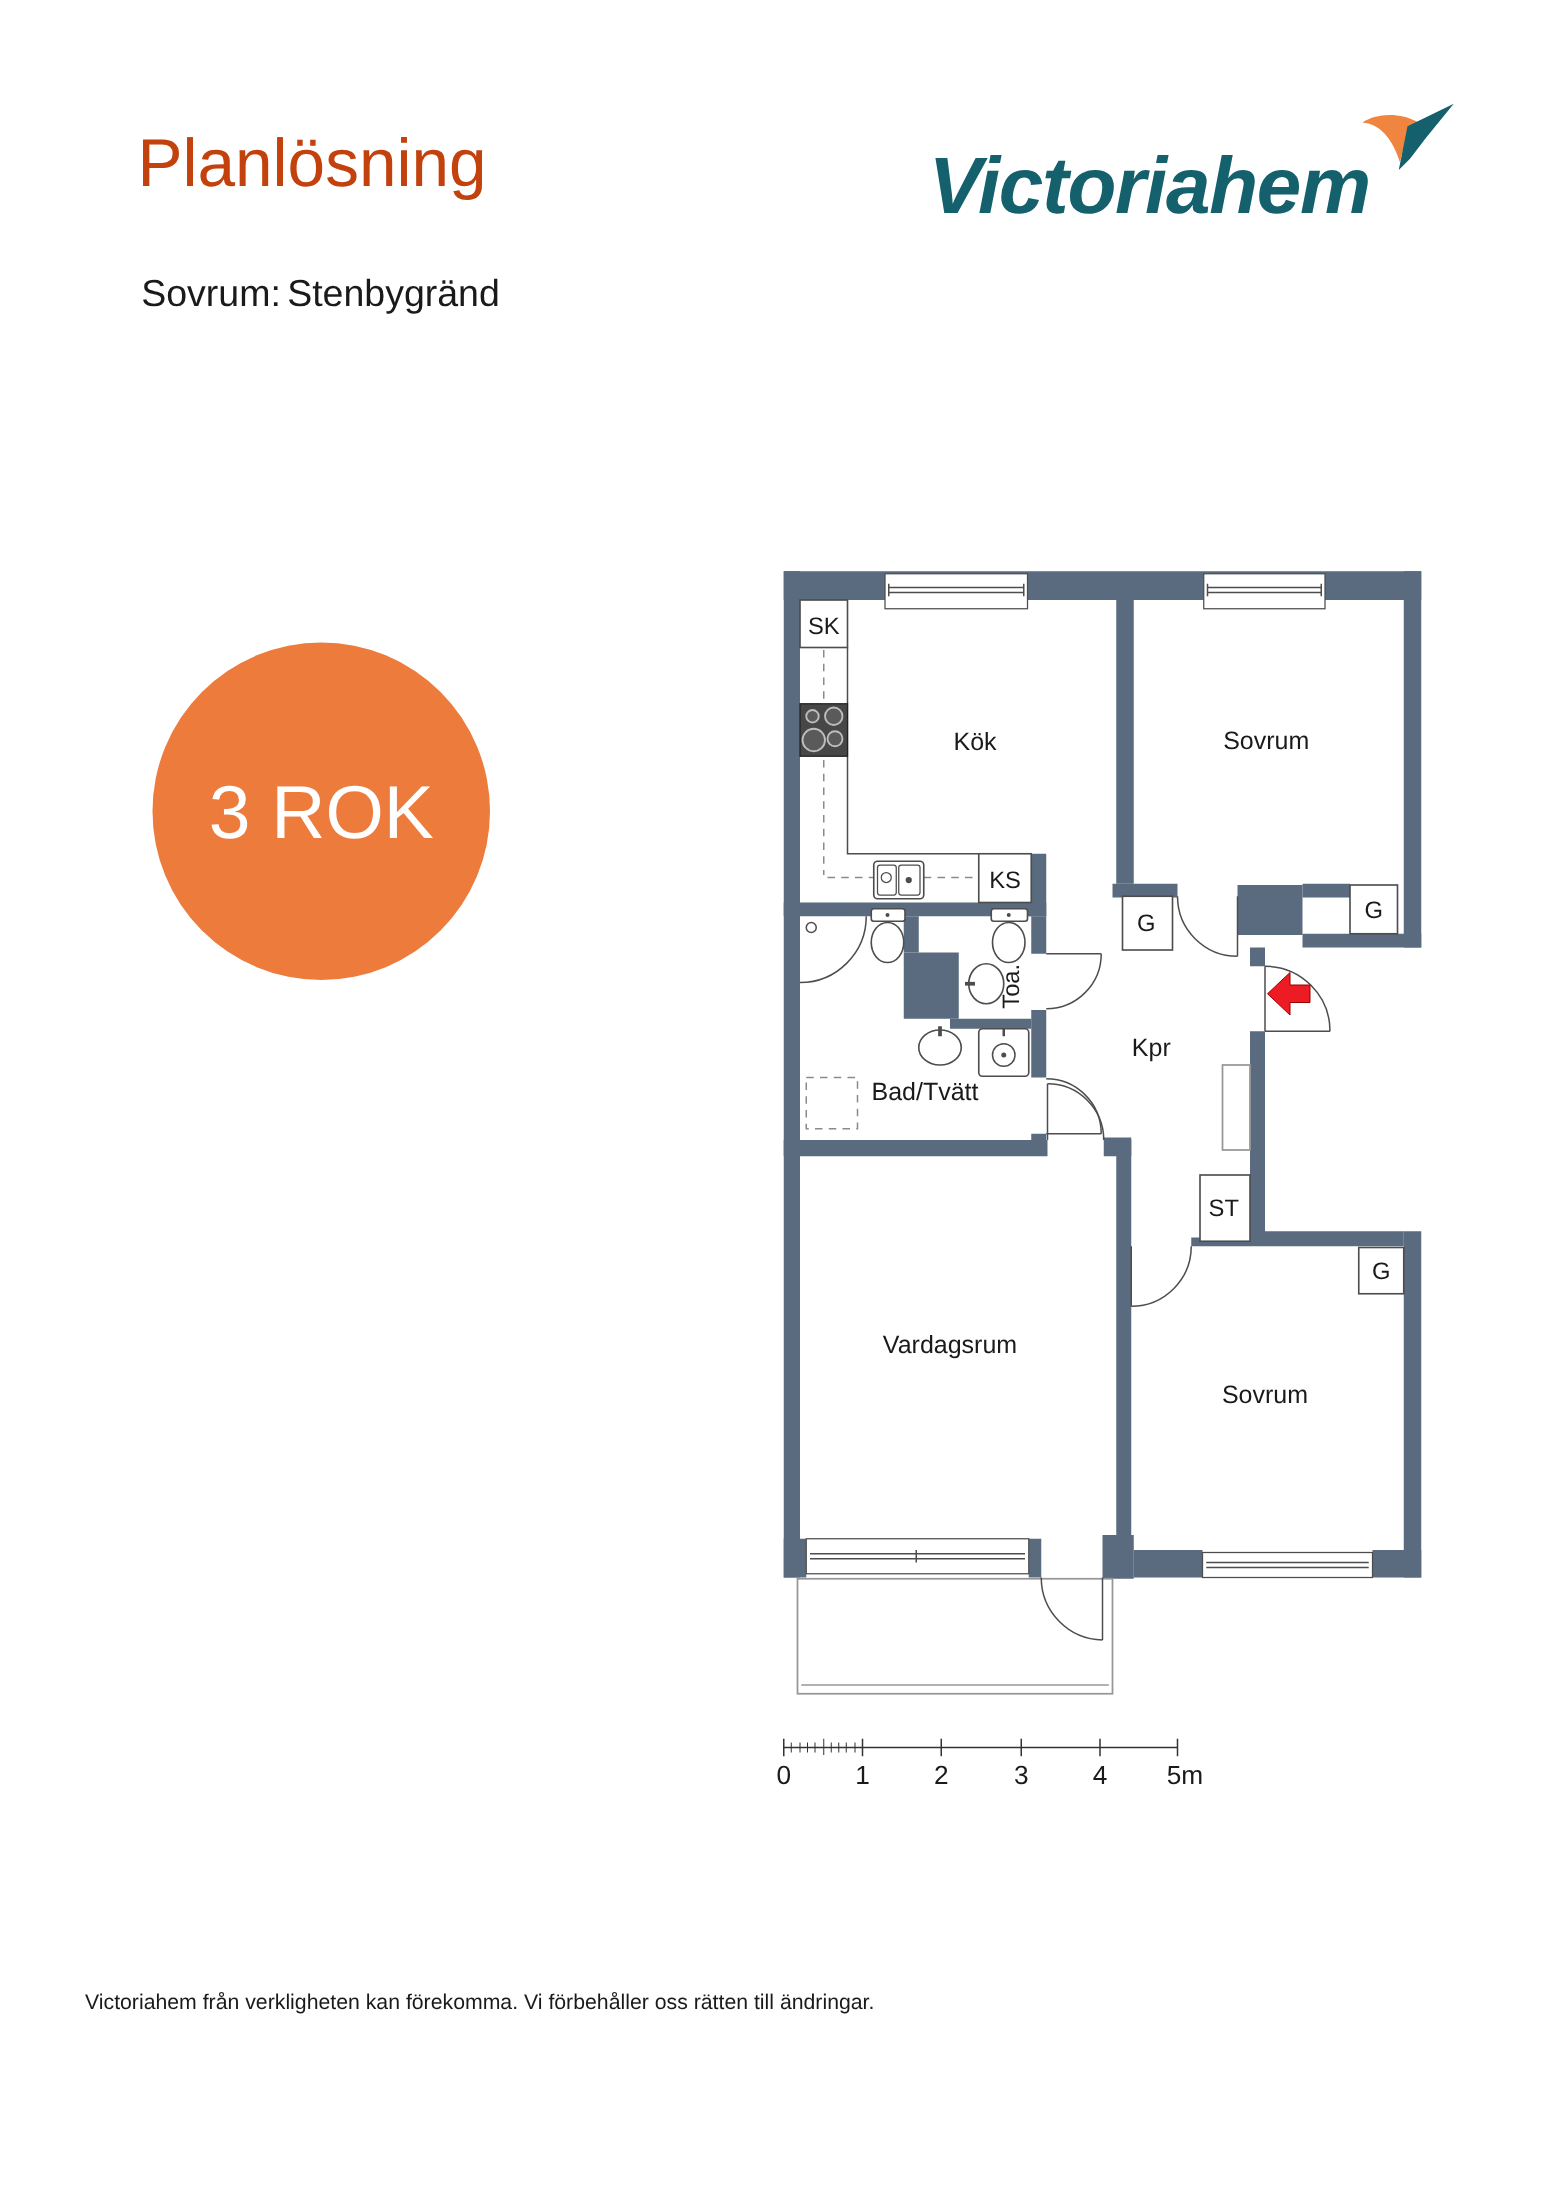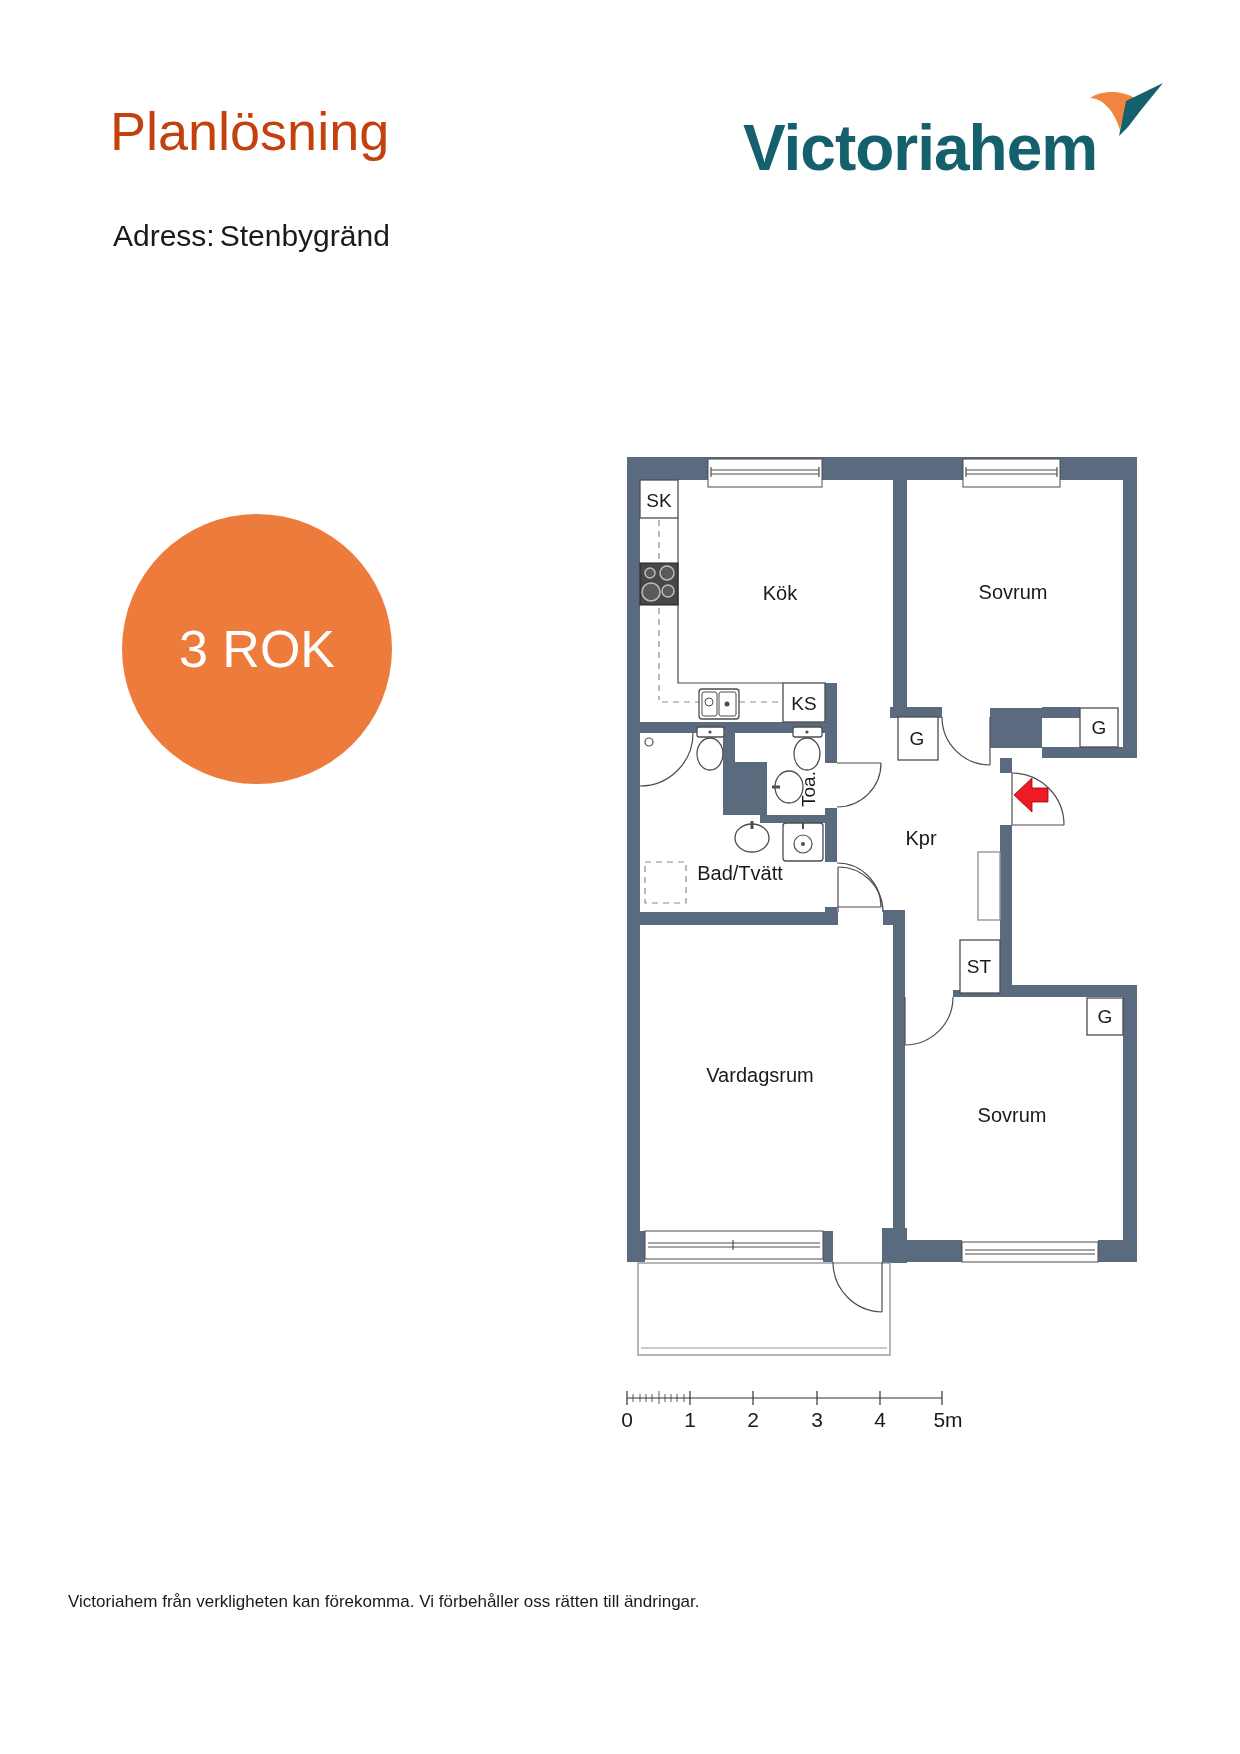--- a/index.html
+++ b/index.html
@@ -8,27 +8,27 @@
     font-family:"Liberation Sans", sans-serif;color:#1a1a1a;overflow:hidden;
   }
   .abs{position:absolute;}
   .page-title{
     left:110px;top:104px;font-size:54px;font-weight:400;color:#c2410c;
     letter-spacing:0px;line-height:1;
   }
   .address-row{left:113px;top:219px;font-size:30px;line-height:1.1;display:flex;}
   .address-label{margin-right:5px;}
   .logo{left:743px;top:82px;width:440px;height:100px;}
-  .logo-text{position:absolute;left:0;top:34px;font-size:64px;font-weight:700;color:#14606d;letter-spacing:-1px;line-height:1;}
+  .logo-text{position:absolute;left:0;top:34px;font-size:64px;font-weight:700;color:#14606d;letter-spacing:-1px;line-height:1;font-style:italic;}
   .logo-icon{position:absolute;left:340px;top:0;}
   .badge{
     left:122px;top:514px;width:270px;height:270px;border-radius:50%;
     background:#ed7c3c;display:flex;flex-direction:column;align-items:center;justify-content:center;
   }
-  .badge div{color:#ffffff;font-size:52px;line-height:81px;}
+  .badge div{color:#ffffff;font-size:60px;line-height:81px;}
   .planwrap{left:540px;top:420px;width:640px;height:1030px;}
   .footer{left:68px;top:1592px;font-size:17px;}
   svg text{font-family:"Liberation Sans", sans-serif;}
   .wall{fill:#5a6b80;stroke:none;}
   .thin{stroke:#4d4d4d;stroke-width:1.2;fill:none;}
   .fixt{stroke:#4d4d4d;stroke-width:1.3;fill:#ffffff;}
   .lite{stroke:#979797;stroke-width:1.4;fill:#ffffff;}
   .dash{stroke:#8a8a8a;stroke-width:1.2;fill:none;stroke-dasharray:6 5;}
   .winbox{fill:#ffffff;stroke:#4d4d4d;stroke-width:1;}
   .roomlbl{font-size:20px;fill:#1a1a1a;text-anchor:middle;}
@@ -42,21 +42,21 @@
 
 <div class="abs logo">
   <div class="logo-text">Victoriahem</div>
   <svg class="logo-icon" width="90" height="62" viewBox="0 0 90 62">
     <path d="M7,16 C20,17 31,28 37,48 C39,36 44,25 52,16 C36,7 17,9 7,16 Z" fill="#f0853f"></path>
     <path d="M36,54 L43,19 L80,1 L58,28 L45,45 Z" fill="#14606d"></path>
   </svg>
 </div>
 
 <div class="abs address-row">
-  <span class="address-label">Adress:</span>
+  <span class="address-label">Sovrum:</span>
   <span>Stenbygränd</span>
 </div>
 
 <div class="abs badge">
   <div>3 ROK</div>
 </div>
 
 <svg class="abs planwrap" width="640" height="1030" viewBox="540 420 640 1030">
 
   <g>

